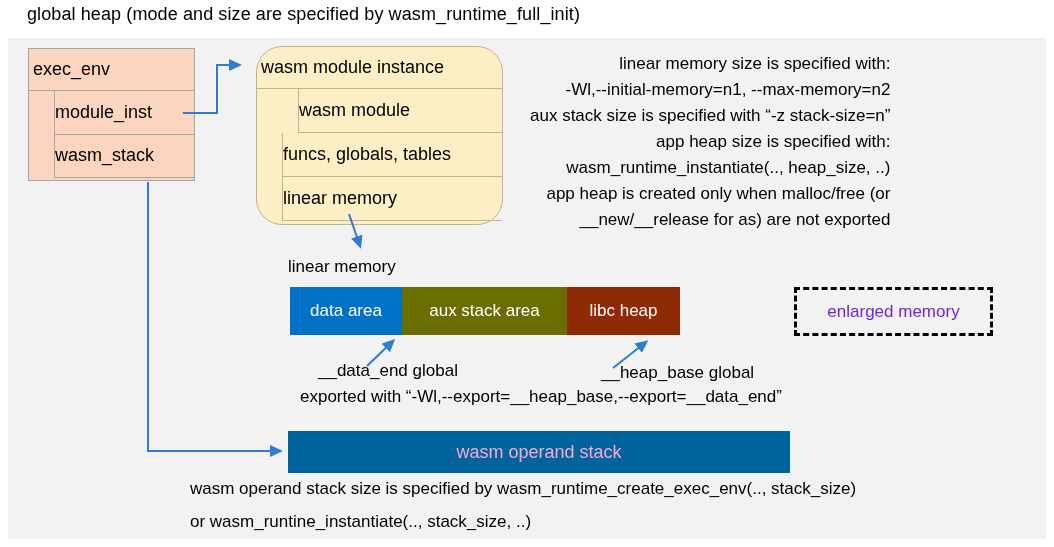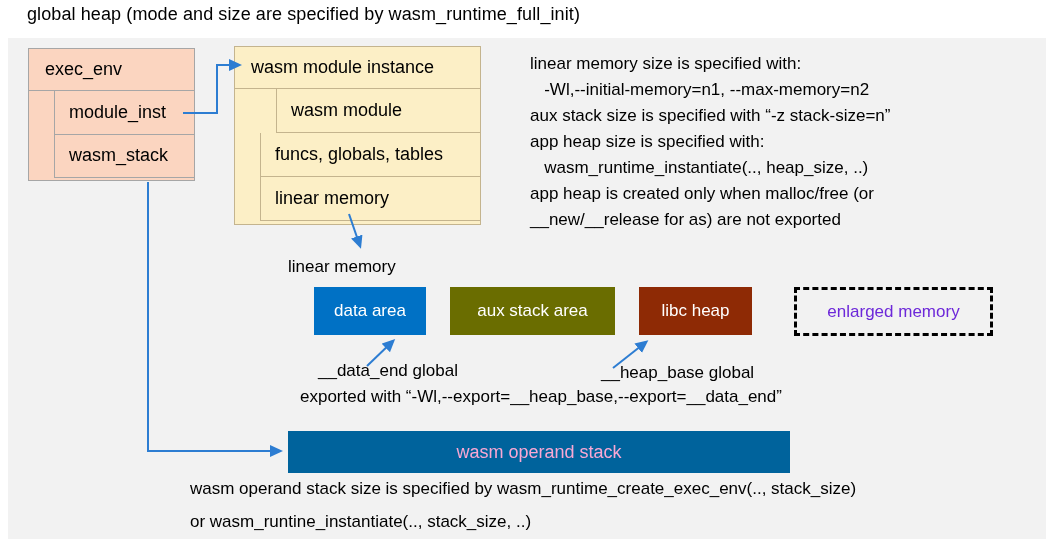--- a/index.html
+++ b/index.html
@@ -1,35 +1,35 @@
 <!DOCTYPE html>
 <html style="--accent: #2d7dd2;"><head>
 <meta charset="utf-8">
 <style>
   * { margin:0; padding:0; box-sizing:border-box; }
   html,body { background:#ffffff; }
   body { font-family:"Liberation Sans", sans-serif; color:#000; }
-  .page { position:relative; width:1054px; height:547px; background:#fff; overflow:hidden; }
+  .page { position:relative; width:1054px; height:547px; background:#fff; overflow:hidden;text-align:right; }
   .diagram-title { position:absolute; left:27px; top:4px; font-size:18px; letter-spacing:0.1px; }
   .panel { position:absolute; left:8px; top:38px; width:1038px; height:501px; background:#f2f2f2; }
 
   
   .box { position:absolute; border:1px solid #a6a6a6; font-size:18px; }
-  .box-title { height:42px; display:flex; align-items:center; padding-left:16px; border-bottom:1px solid; border-color:inherit; }
+  .box-title { height:42px; display:flex; align-items:center; padding-left:4px; border-bottom:1px solid; border-color:inherit; }
   .box-rows { position:absolute; left:25px; right:0; top:42px; bottom:2px; display:flex; flex-direction:column; }
-  .box-row { flex:1; border-left:1px solid; border-bottom:1px solid; display:flex; align-items:center; padding-left:14px; }
+  .box-row { flex:1; border-left:1px solid; border-bottom:1px solid; display:flex; align-items:center; padding-left:0; }
 
   
   .notes { position:absolute; left:530px; top:51px; font-size:17px; }
   .notes div { height:26px; line-height:26px; white-space:pre; }
   .label { position:absolute; font-size:17px; white-space:pre; }
 
   
   .mem-bar { position:absolute; left:290px; top:287px; height:48px; display:flex; }
-  .mem-seg { display:flex; align-items:center; justify-content:center; color:#fff; font-size:17px;margin-left:24px; }
+  .mem-seg { display:flex; align-items:center; justify-content:center; color:#fff; font-size:17px; }
   .enlarged { position:absolute; left:794px; top:287px; width:199px; height:49px; border:3px dashed #000;
               display:flex; align-items:center; justify-content:center; font-size:17px; }
 
   
   .op-bar { position:absolute; left:288px; top:431px; width:502px; height:42px;
             display:flex; align-items:center; justify-content:center; color:#f9a8d4; font-size:18px; }
 
   
   .wires { position:absolute; left:0; top:0; width:1054px; height:547px; pointer-events:none; }
   .wires polyline, .wires line { stroke:var(--accent,#2d7dd2); stroke-width:2; fill:none; }
@@ -45,21 +45,21 @@
   <div class="panel" style="background-color: rgb(242, 242, 242);"></div>
 
   <div class="box" style="left: 28px; top: 48px; width: 167px; height: 133px; background-color: rgb(251, 213, 192); border-color: rgb(166, 166, 166);">
     <div class="box-title">exec_env</div>
     <div class="box-rows">
       <div class="box-row" style="border-color: rgb(166, 166, 166);">module_inst</div>
       <div class="box-row" style="border-color: rgb(166, 166, 166);">wasm_stack</div>
     </div>
   </div>
 
-  <div class="box" style="left: 234px; top: 46px; width: 247px; height: 179px; background-color: rgb(252, 239, 198); border-color: rgb(196, 180, 142);">
+  <div class="box" style="left: 256px; top: 46px; width: 247px; height: 179px; background-color: rgb(252, 239, 198); border-color: rgb(196, 180, 142); border-radius: 26px;">
     <div class="box-title">wasm module instance</div>
     <div class="box-rows" style="bottom:3px;">
       <div class="box-row" style="border-color: rgb(196, 180, 142); margin-left: 16px;">wasm module</div>
       <div class="box-row" style="border-color: rgb(196, 180, 142);">funcs, globals, tables</div>
       <div class="box-row" style="border-color: rgb(196, 180, 142);">linear memory</div>
     </div>
   </div>
 
   <div class="notes">
     <div>linear memory size is specified with:</div>

